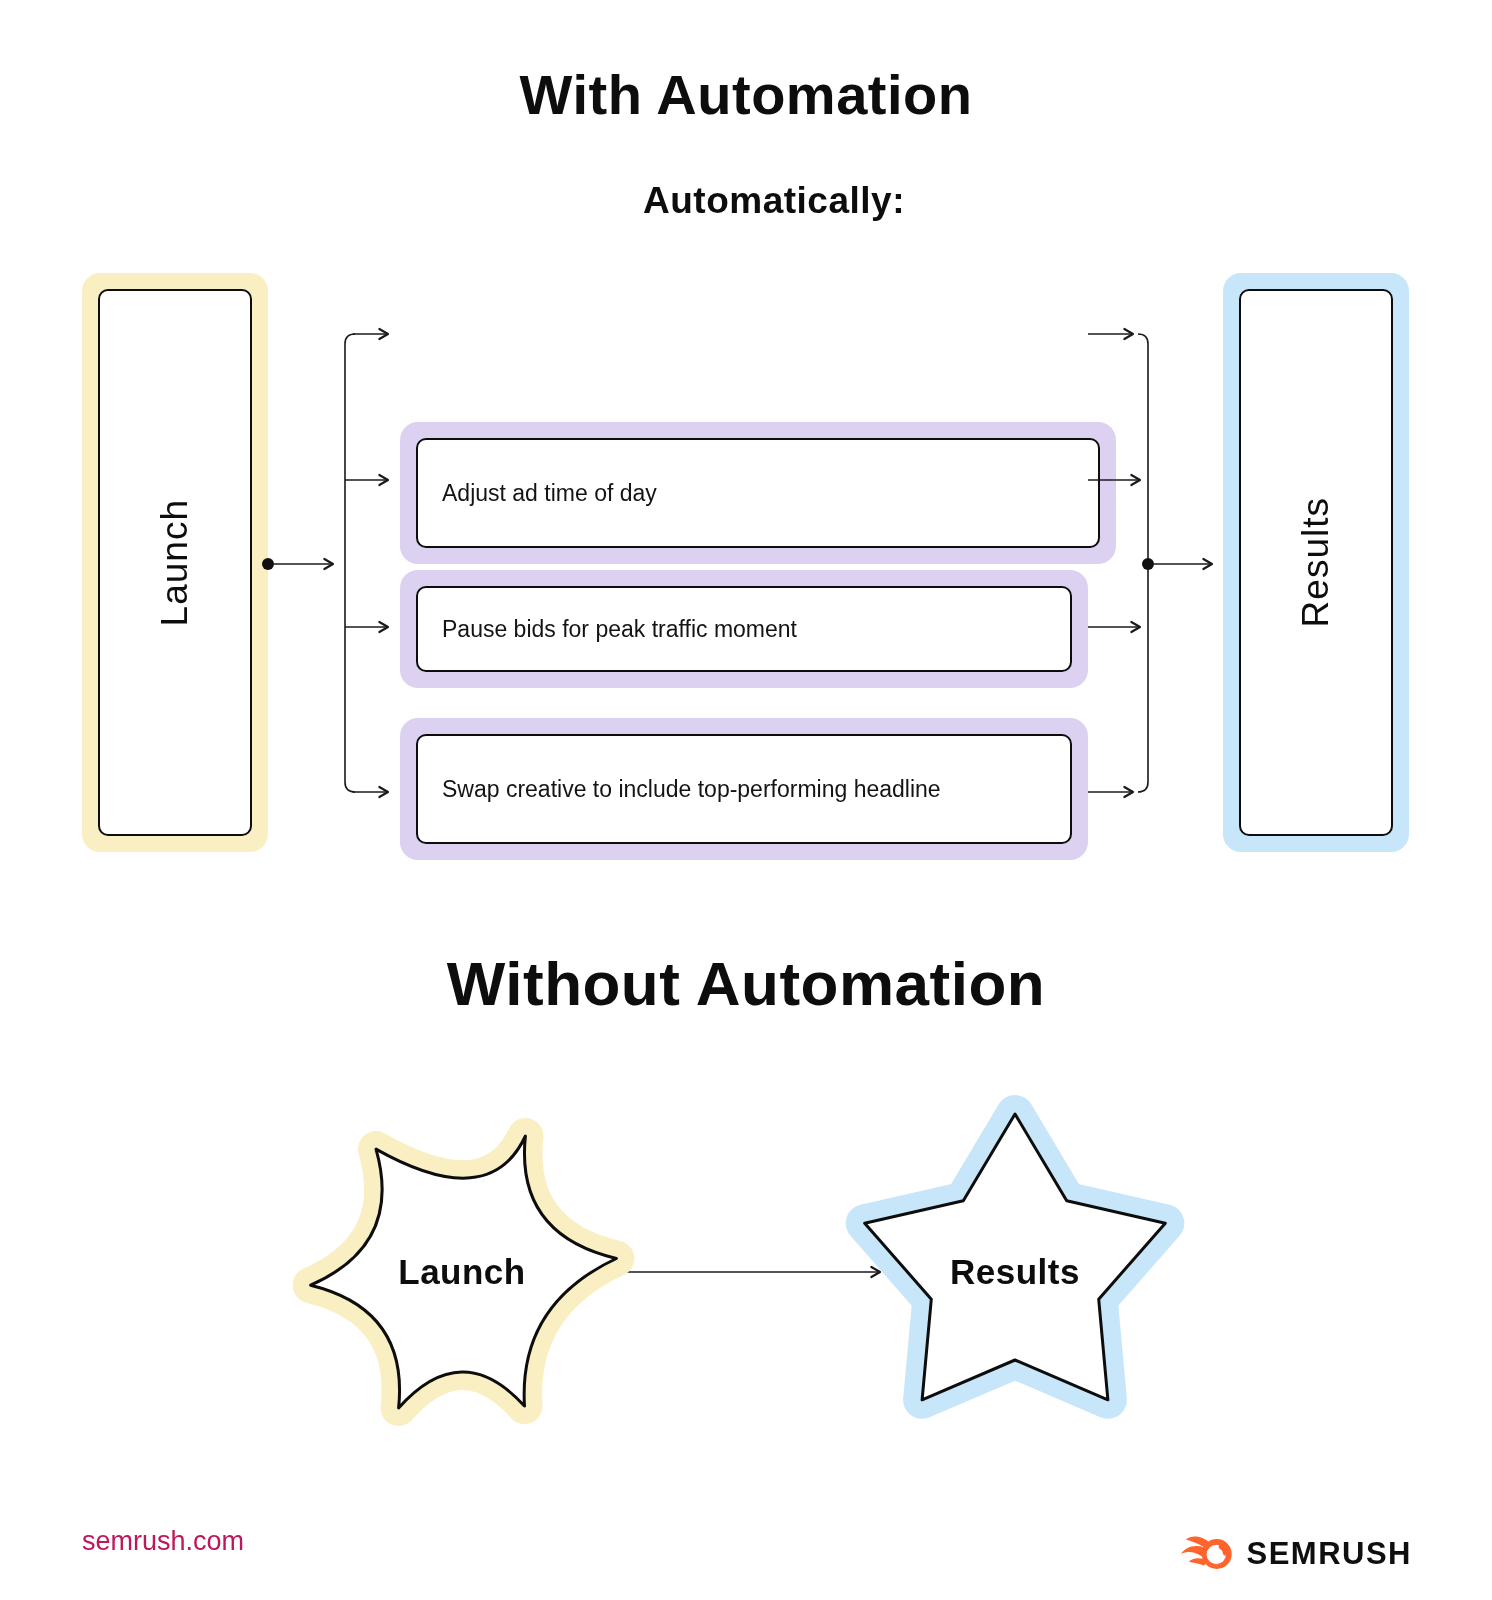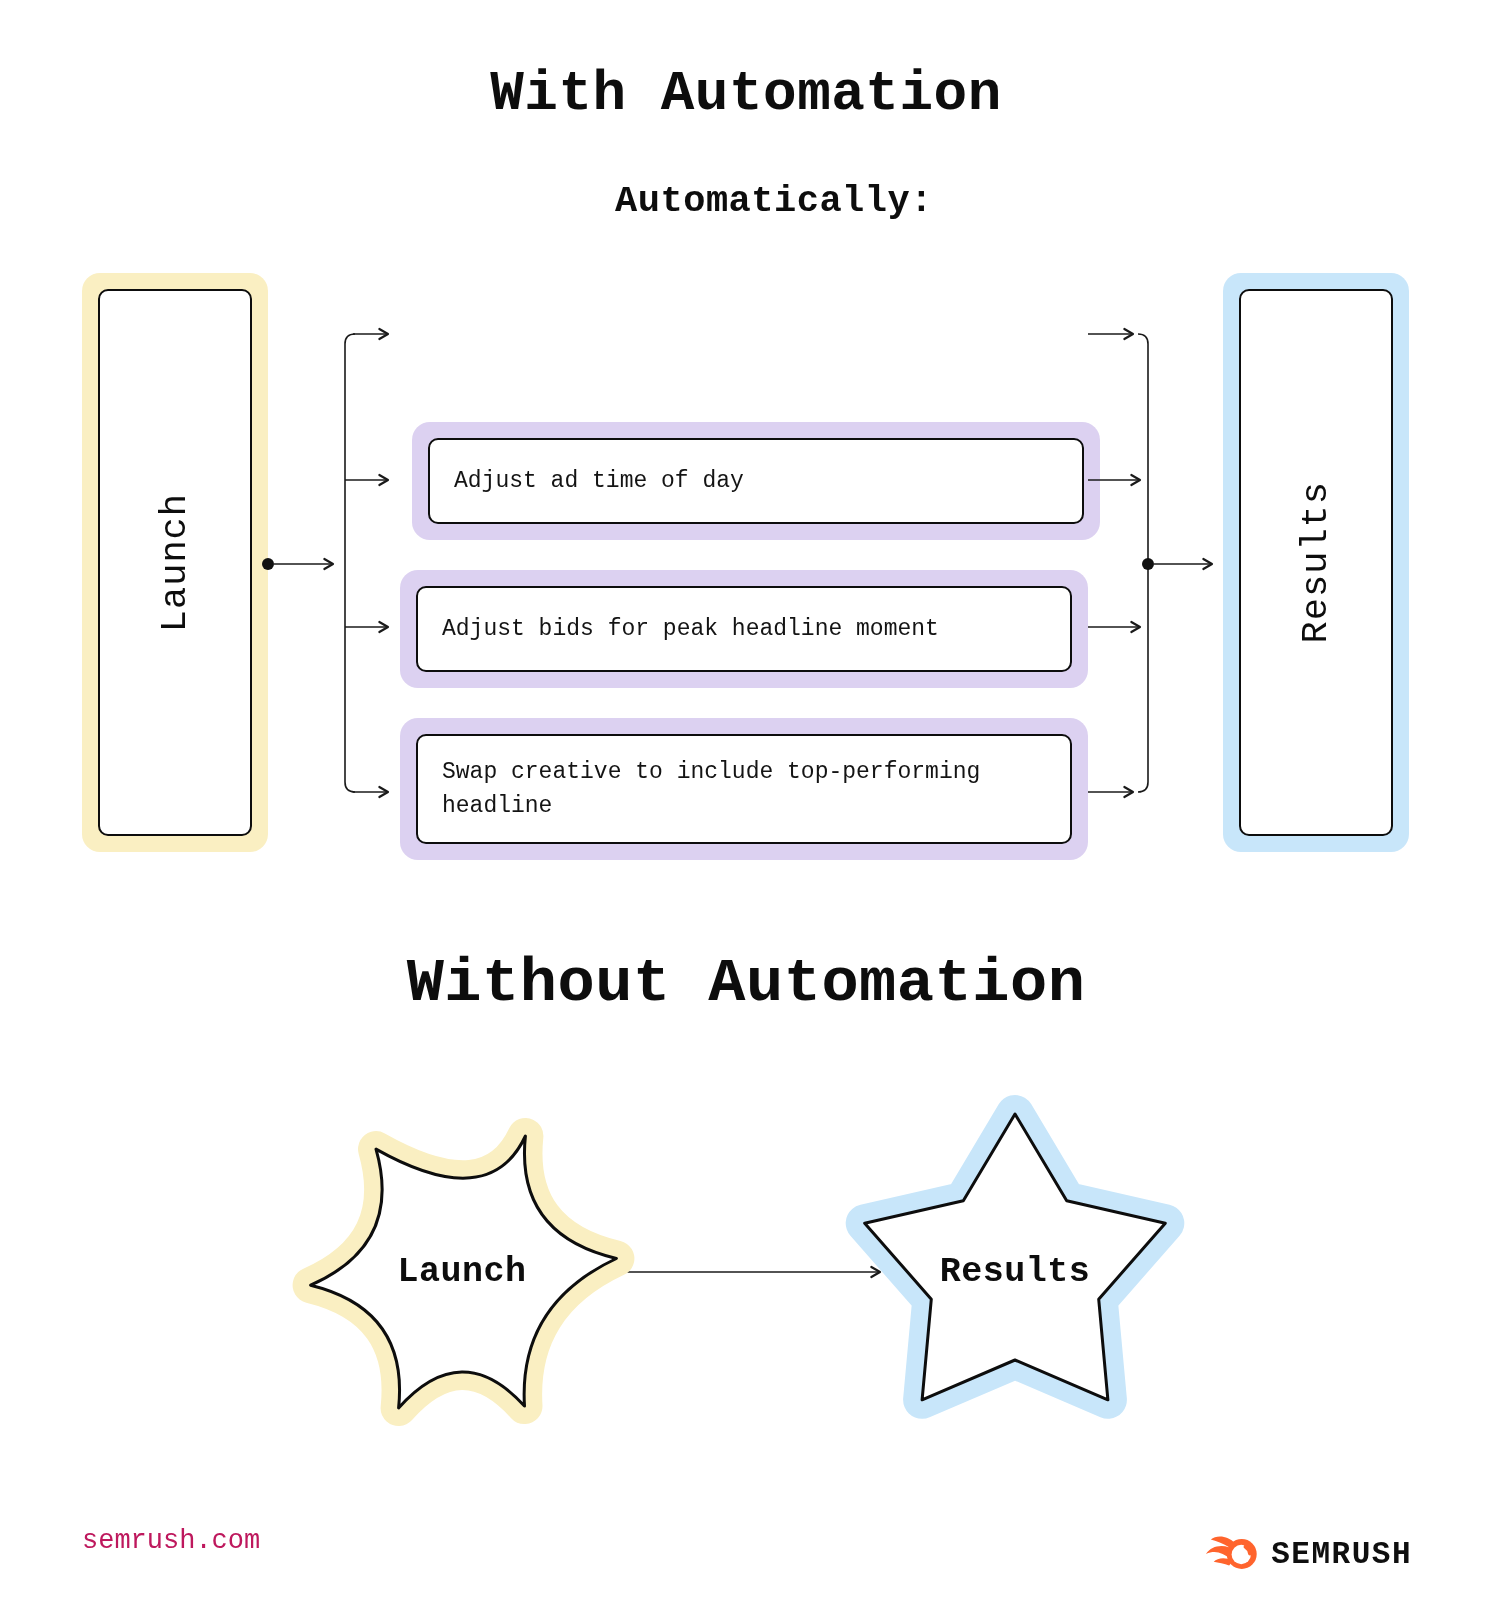--- a/index.html
+++ b/index.html
@@ -1,18 +1,18 @@
 <!DOCTYPE html>
 <html><head>
 <meta charset="utf-8">
 <style>
   html,body{margin:0;padding:0;background:#ffffff;}
   .canvas{
     position:relative;width:1492px;height:1600px;background:#ffffff;
-    font-family:Liberation Mono, monospace;color:#111;overflow:hidden;
+    font-family:Liberation Sans, sans-serif;color:#111;overflow:hidden;
   }
   .title{
     position:absolute;left:0;width:100%;text-align:center;
     font-weight:700;color:#0d0d0d;letter-spacing:0.5px;
   }
   .title-main{top:62px;font-size:56px;}
   .title-sub{top:180px;font-size:37px;font-weight:700;margin-left:28px;}
   .title-without{top:948px;font-size:62px;}
 
   .glow{position:absolute;border-radius:18px;}
@@ -31,21 +31,21 @@
     white-space:nowrap;
   }
   .step-label{
     font-size:23px;line-height:1.5;color:#141414;
     padding-left:24px;padding-right:36px;
   }
   
   .launch-node{left:82px;top:273px;width:186px;height:579px;}
   .results-node{left:1223px;top:273px;width:186px;height:579px;}
   .step-1{left:400px;top:274px;width:688px;height:118px;}
-  .step-2{left:412px;top:422px;width:688px;height:118px;}
+  .step-2{left:400px;top:422px;width:688px;height:142px;padding-left:28px;}
   .step-3{left:400px;top:570px;width:688px;height:118px;}
   .step-4{left:400px;top:718px;width:688px;height:142px;}
 
   .overlay-svg{position:absolute;left:0;top:0;pointer-events:none;}
 
   .shape-svg{position:absolute;width:420px;height:420px;}
   .burst-svg{left:252px;top:1062px;}
   .star-svg{left:805px;top:1062px;}
   .shape-label{
     position:absolute;width:420px;height:420px;display:flex;
@@ -80,21 +80,21 @@
     </div>
   </div>
 
   <div class="glow glow-purple step-2">
     <div class="inner-box">
       <span class="step-label">Adjust ad time of day</span>
     </div>
   </div>
   <div class="glow glow-purple step-3">
     <div class="inner-box">
-      <span class="step-label">Adjust bids for peak headline moment</span>
+      <span class="step-label">Pause bids for peak traffic moment</span>
     </div>
   </div>
   <div class="glow glow-purple step-4">
     <div class="inner-box">
       <span class="step-label">Swap creative to include top-performing headline</span>
     </div>
   </div>
 
   <div class="glow glow-blue results-node">
     <div class="inner-box inner-center">

